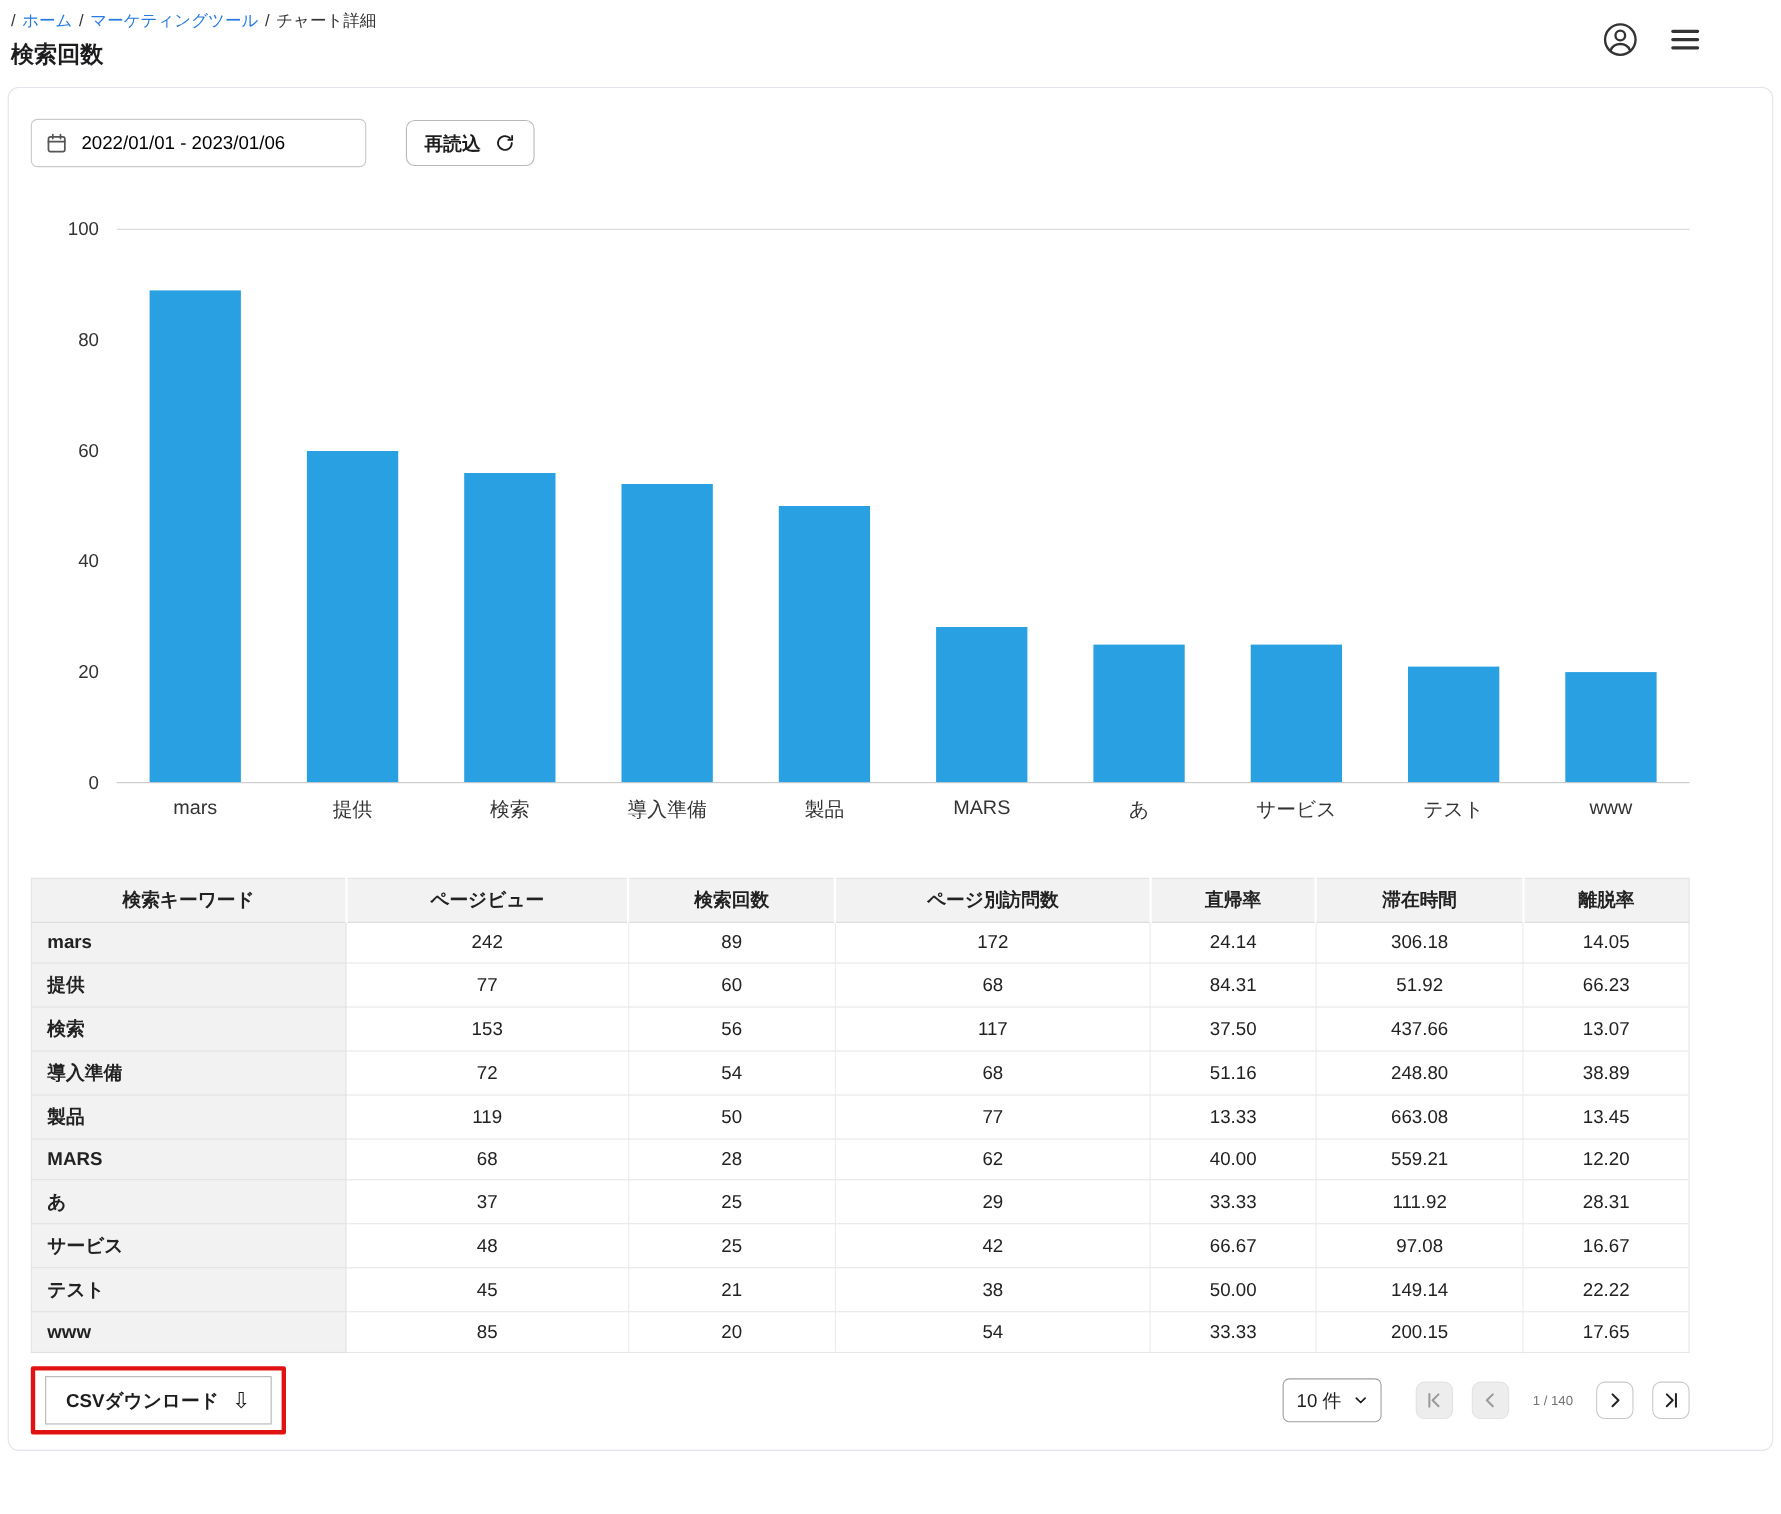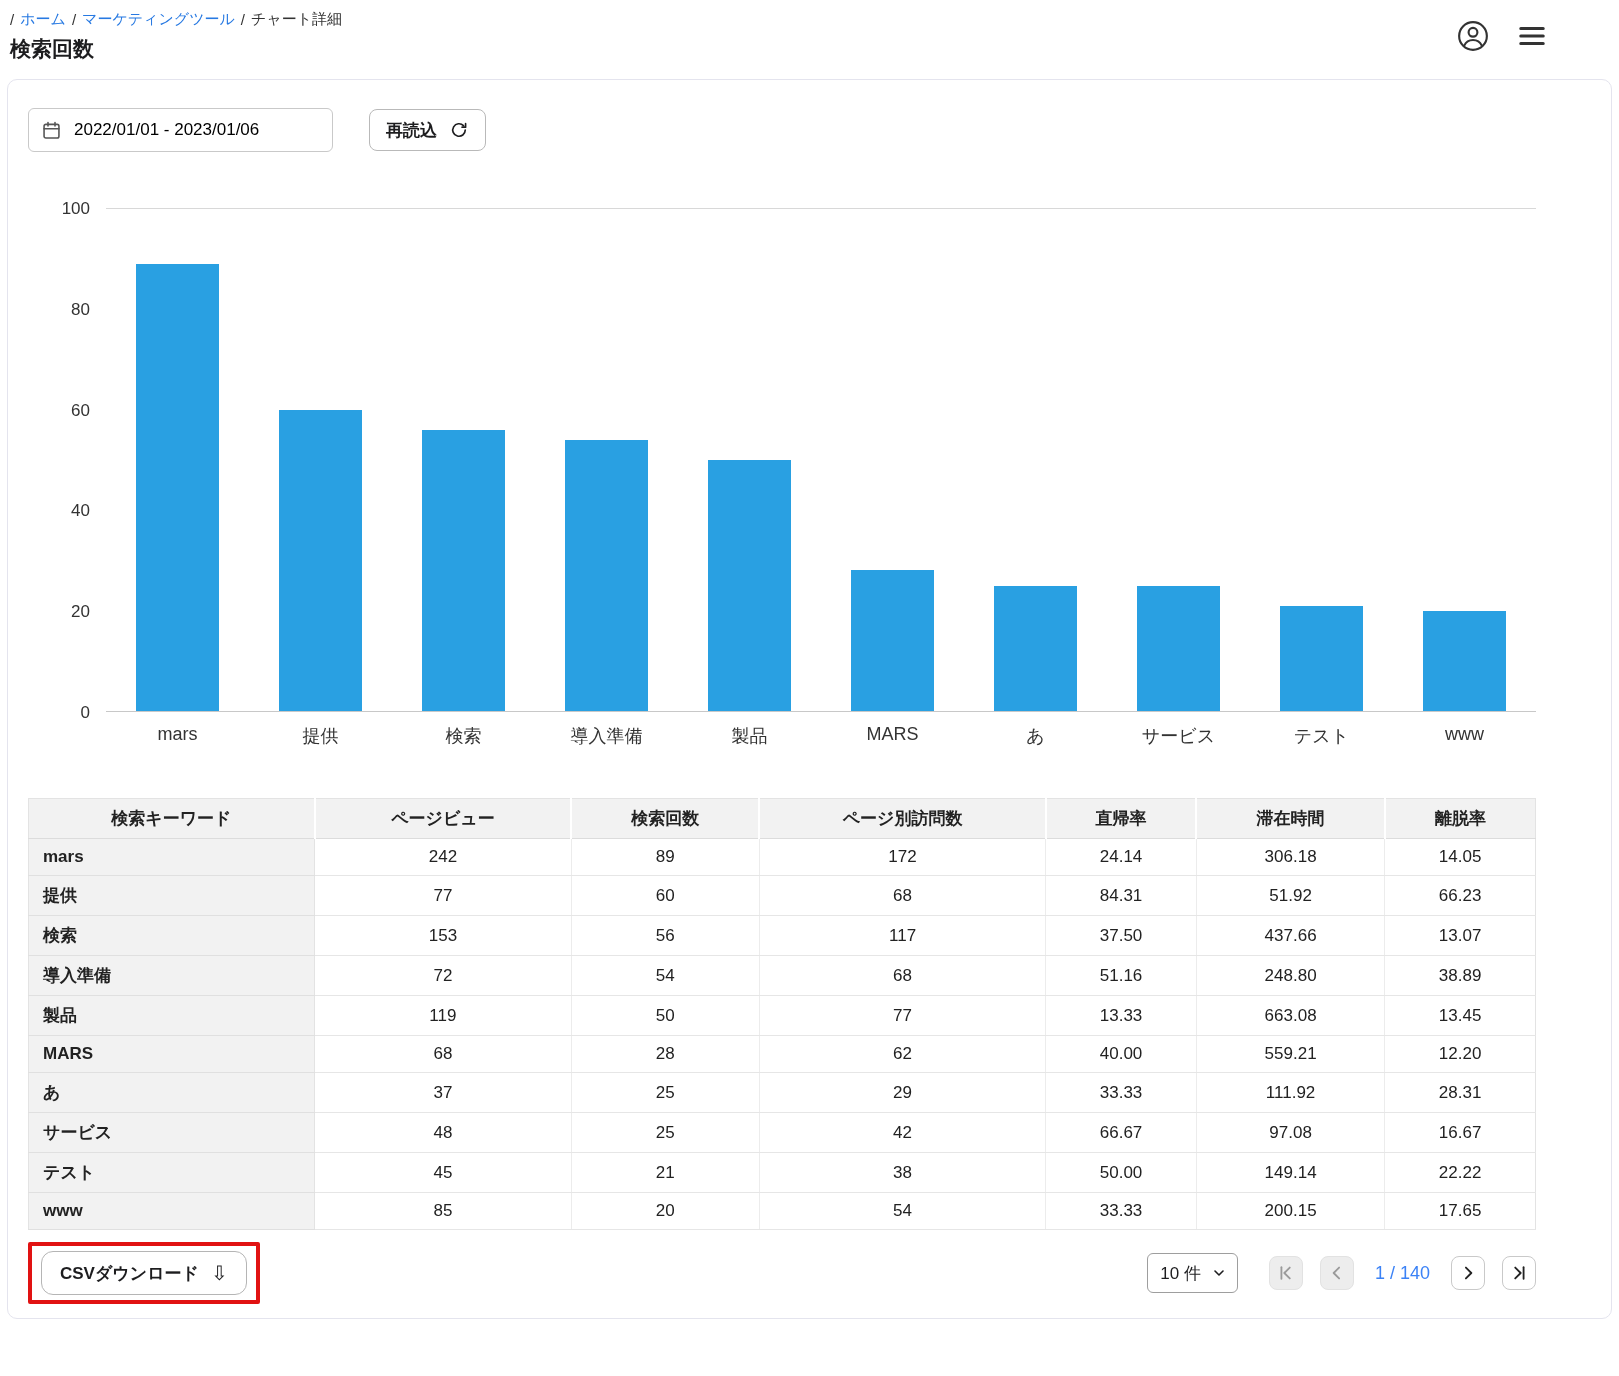--- a/index.html
+++ b/index.html
@@ -55,32 +55,32 @@
   .data-table tbody th { background: #f2f2f2; font-weight: 700; text-align: left;
         padding: 8px 14px; border-bottom: 1px solid #e0e0e0; border-right: 1px solid #e3e3e3; }
   .data-table tbody td { text-align: center; padding: 8px 6px;
         border-bottom: 1px solid #e6e6e6; border-right: 1px solid #ececec; }
   .data-table tbody td:last-child { border-right: none; }
 
   
   .table-footer { display: flex; justify-content: space-between; align-items: center; margin-top: 12px; }
   .red-highlight { display: inline-block; border: 4px solid #e11212; border-radius: 2px; padding: 5px 9px; }
   .csv-btn { display: flex; align-items: center; gap: 12px; height: 44px; padding: 0 18px;
-             border: 1px solid #b5b5b5; border-radius: 12px; background: #fff;
+             border: 1px solid #b5b5b5; border-radius: 0; background: #fff;
              font-size: 17px; font-weight: 700; color: #1d1d1f; cursor: pointer; }
   .csv-btn .dl-glyph { font-size: 20px; font-weight: 400; }
   .pager { display: flex; align-items: center; gap: 17px; }
   .size-select { display: flex; align-items: center; gap: 10px; height: 40px; padding: 0 10px 0 12px;
                  border: 1px solid #9e9e9e; border-radius: 6px; font-size: 17px; color: #1d1d1f;
                  background: #fff; cursor: pointer; margin-right: 14px; }
   .pg-btn { width: 34px; height: 34px; border-radius: 8px; display: inline-flex;
             align-items: center; justify-content: center; cursor: pointer; }
   .pg-btn.disabled { background: #ededed; border: 1px solid #e2e2e2; color: #9a9a9a; }
   .pg-btn.enabled { background: #fff; border: 1px solid #c9c9c9; color: #222; }
-  .pg-indicator { font-size: 18px; color: #3b82f6; margin: 0 4px; }
+  .pg-indicator { font-size: 12px; color: #737373; margin: 0 4px; }
 
   svg.ic { display: block; }
 </style>
 </head>
 <body>
 
 <div class="topbar">
   <div class="topbar-left">
     <nav class="bc">
         <span class="bc-sep">/</span>

